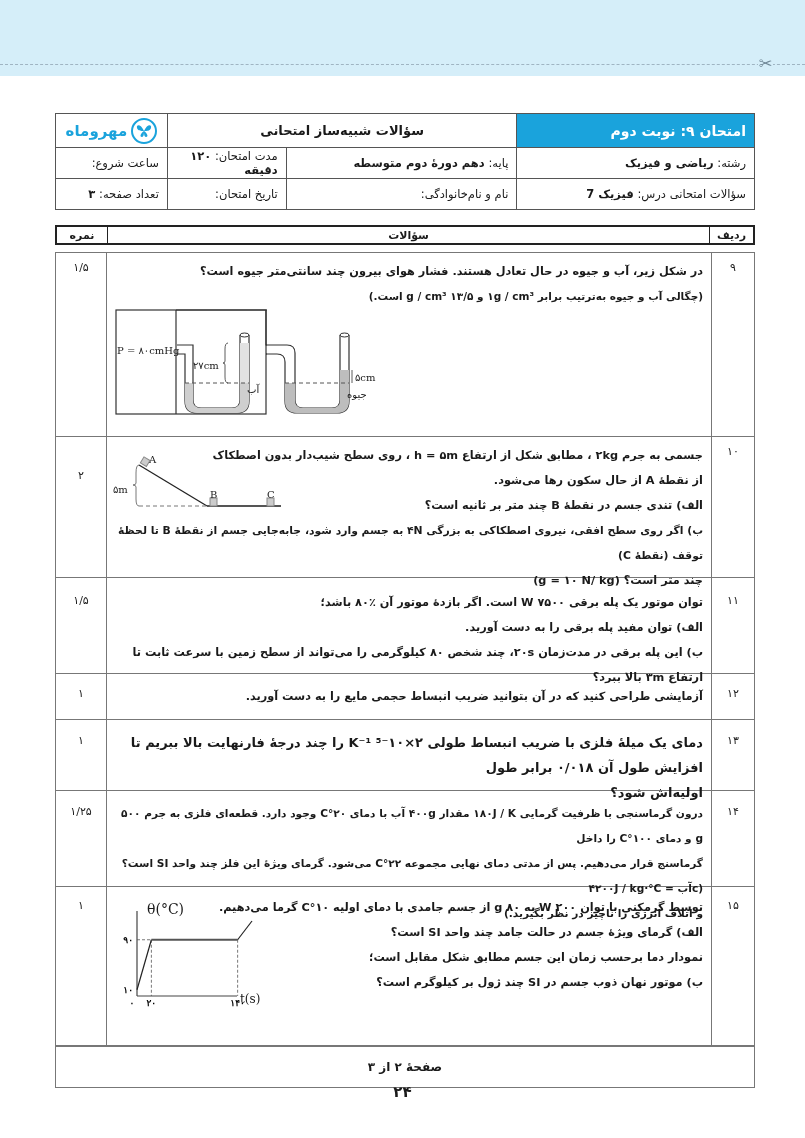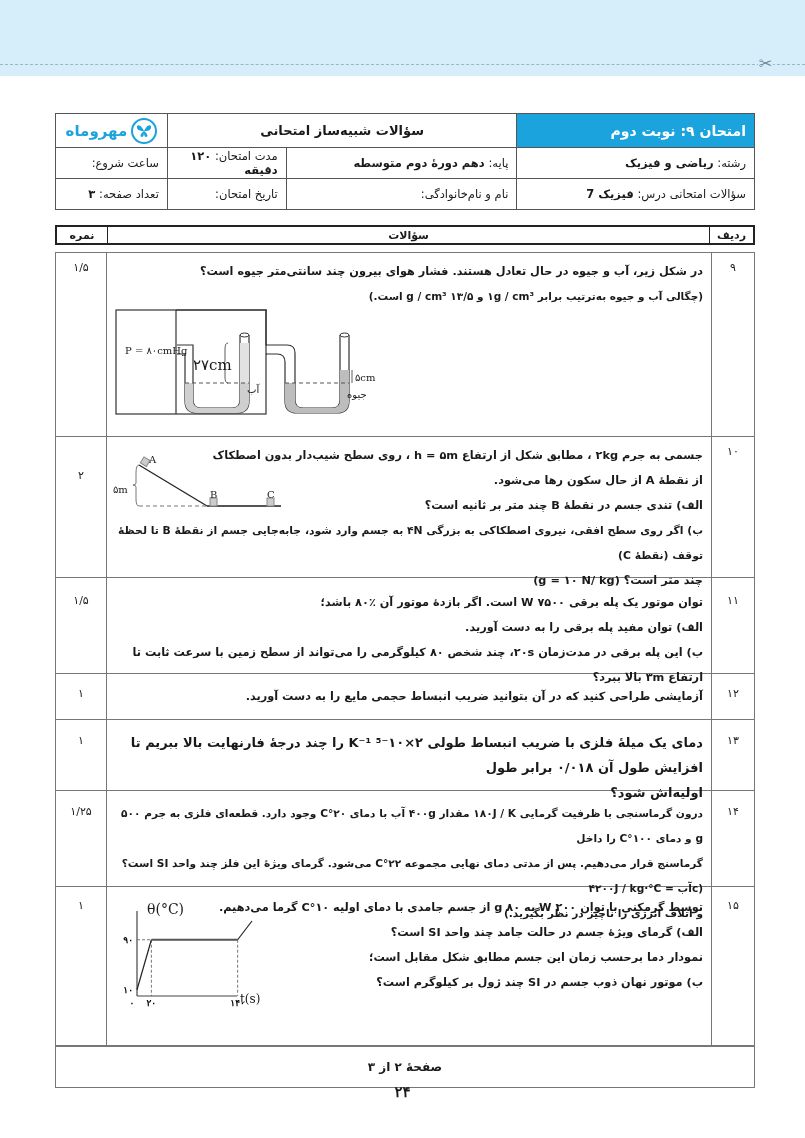--- a/index.html
+++ b/index.html
@@ -26,21 +26,21 @@
 
   .qtable { position:absolute; left:55px; top:252px; width:700px; border:1.5px solid #777; box-sizing:border-box; direction:rtl; }
   .row { display:flex; border-bottom:1.5px solid #777; }
   .row:last-child { border-bottom:none; }
   .row .n { width:43px; border-left:1.5px solid #777; text-align:center; font-size:11px; padding-top:8px; box-sizing:border-box; }
   .row .q { flex:1; border-left:1.5px solid #777; position:relative; padding:6px 8px 0 8px; box-sizing:border-box; font-size:11.3px; font-weight:bold; line-height:25px; }
   .row .s { width:50px; text-align:center; font-size:11px; padding-top:8px; box-sizing:border-box; }
   .q p { margin:0; }
   .fig { position:absolute; direction:ltr; }
   .footer-cell { height:40px; display:flex; align-items:center; justify-content:center; font-size:12px; font-weight:bold; }
-  .pagenum { position:absolute; left:0; width:805px; top:1083px; text-align:center; font-size:15px; font-weight:bold;font-family:Liberation Serif, serif; }
+  .pagenum { position:absolute; left:0; width:805px; top:1083px; text-align:center; font-size:15px; font-weight:bold; }
   svg text { font-family:"DejaVu Serif", serif; }
 </style>
 </head>
 <body>
 
 <div class="topband"></div>
 <div class="cutline"></div>
 <div class="scissors">✂</div>
 
 <table class="hdr">
@@ -101,22 +101,22 @@
 
           <path d="M159 40 H160 M159 49 H160" stroke="#333"></path>
           <path d="M159 5 V40 H180 Q188 40 188 48 V95 Q188 103 196 103 H225 Q233 103 233 95 V30" fill="none" stroke="#333" stroke-width="1.2"></path>
           <path d="M159 49 H170 Q178 49 178 57 V96 Q178 108 190 108 H230 Q242 108 242 96 V30" fill="none" stroke="#333" stroke-width="1.2"></path>
           <path d="M178 78 H188 V95 Q188 103 196 103 H225 Q233 103 233 95 V65 H242 V96 Q242 108 230 108 H190 Q178 108 178 96 Z" fill="#bdbdbd"></path>
           <ellipse cx="237.5" cy="30" rx="4.5" ry="2" fill="#fff" stroke="#333"></ellipse>
           <path d="M78 78 H142 M178 78 H242" stroke="#555" stroke-dasharray="4,3"></path>
           <path d="M121 38 Q118 38 118 44 V56 Q118 58 116 58 Q118 58 118 60 V72 Q118 78 121 78" fill="none" stroke="#333" stroke-width="0.8"></path>
           <path d="M245 65 V78" stroke="#333" stroke-width="0.8"></path>
         </svg>
-        <span style="position:absolute; left:10px; top:33px; font-size:10px; font-weight:normal; font-family:'DejaVu Serif',serif;margin-left:8px;">P = ۸۰cmHg</span>
-        <span style="position:absolute; left:86px; top:48px; font-size:15px; font-weight:normal; font-family:'DejaVu Serif',serif;">۲۷cm</span>
+        <span style="position:absolute; left:10px; top:33px; font-size:10px; font-weight:normal; font-family:'DejaVu Serif',serif;">P = ۸۰cmHg</span>
+        <span style="position:absolute; left:86px; top:48px; font-size:10px; font-weight:normal; font-family:'DejaVu Serif',serif;">۲۷cm</span>
         <span style="position:absolute; left:248px; top:60px; font-size:10px; font-weight:normal; font-family:'DejaVu Serif',serif;">۵cm</span>
         <span style="position:absolute; left:140px; top:72px; font-size:10px; font-weight:normal;">آب</span>
         <span style="position:absolute; left:240px; top:77px; font-size:10px; font-weight:normal;">جیوه</span>
       </div>
     </div>
     <div class="s">۱/۵</div>
   </div>
 
   <div class="row" style="height:140px">
     <div class="n">۱۰</div>

